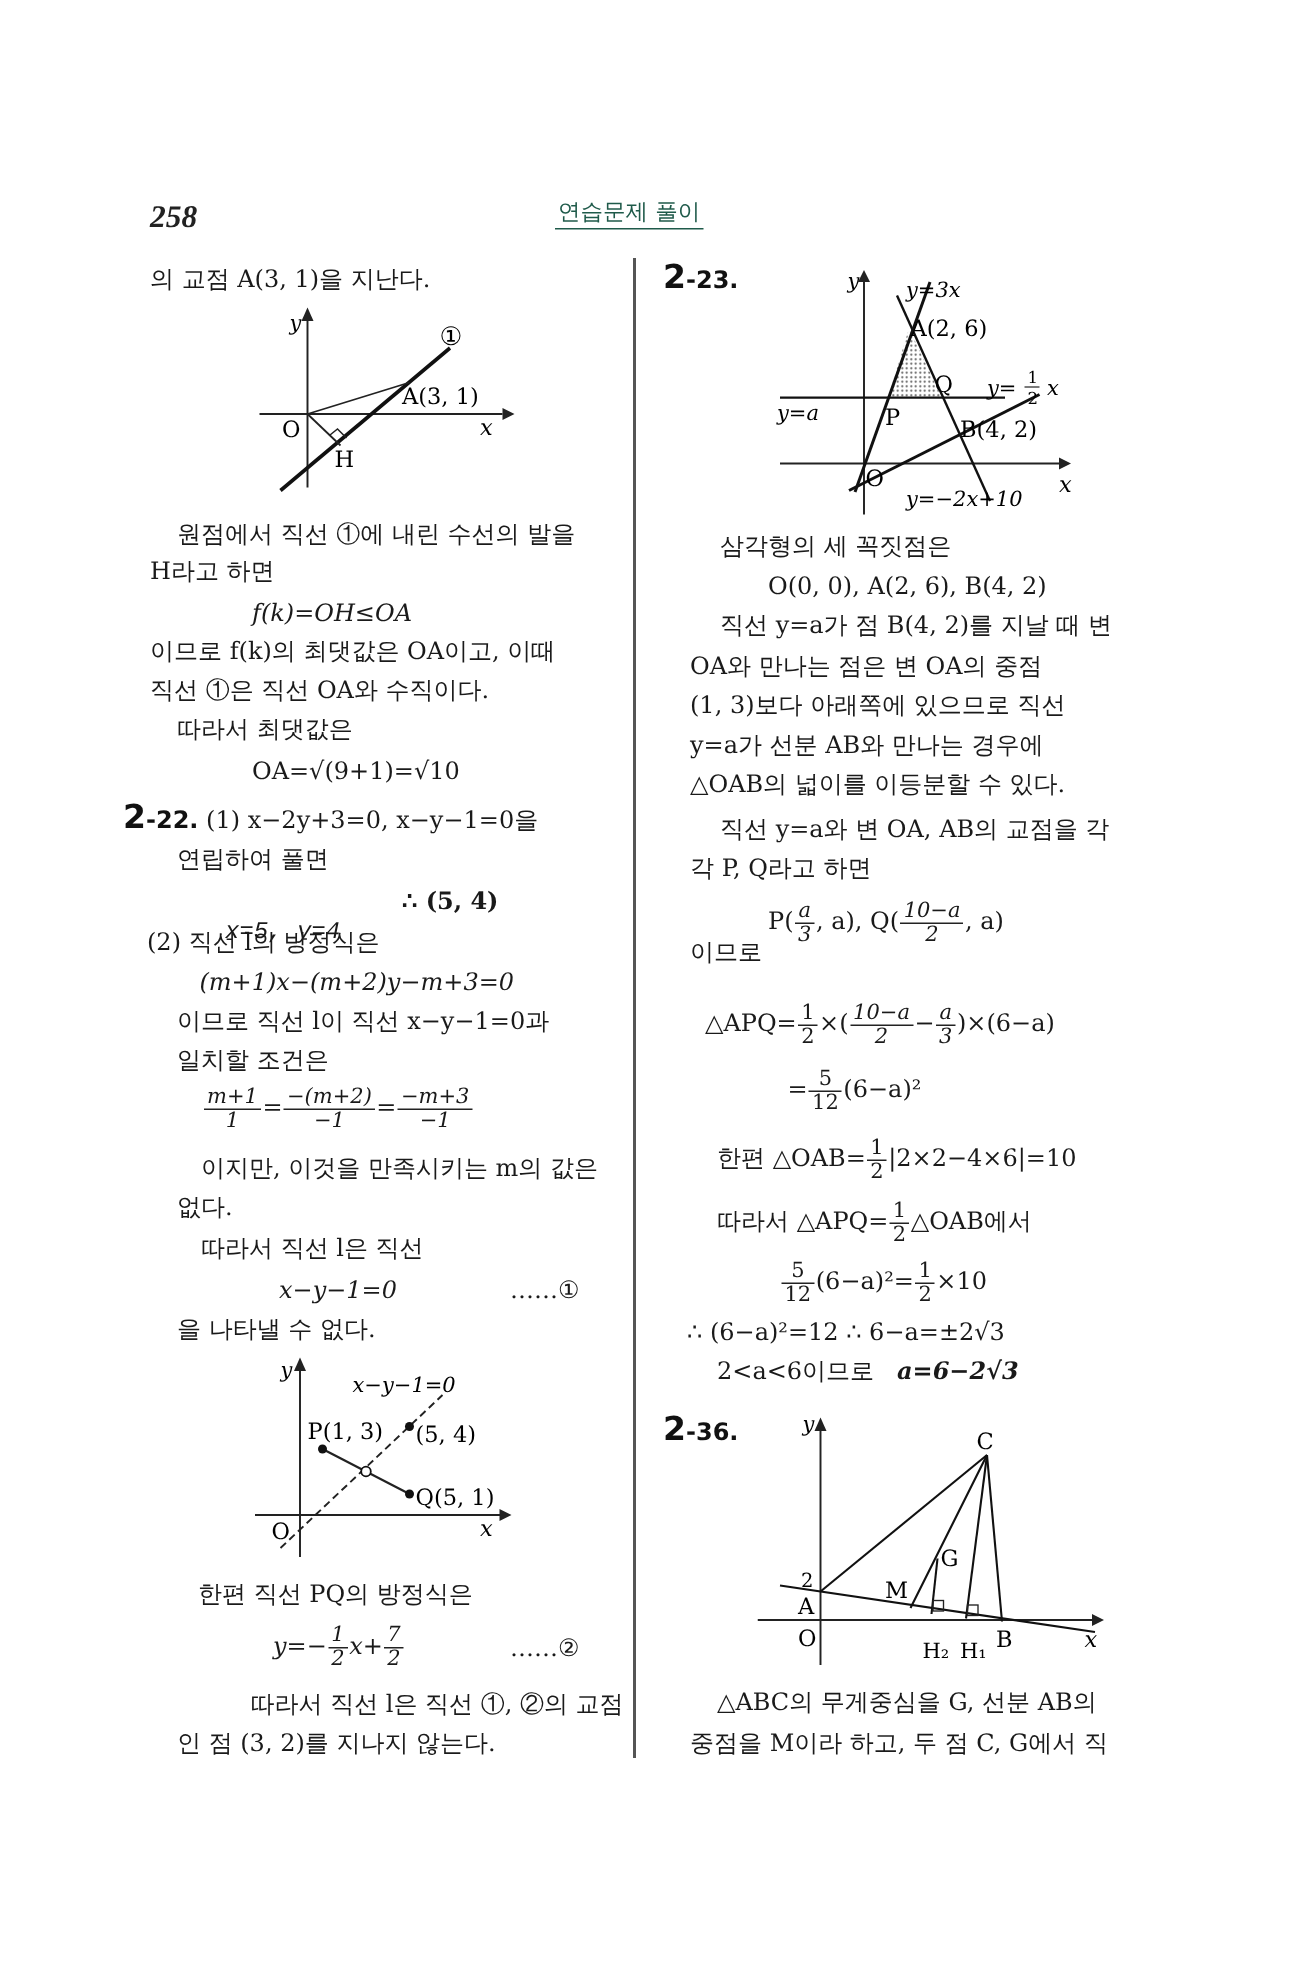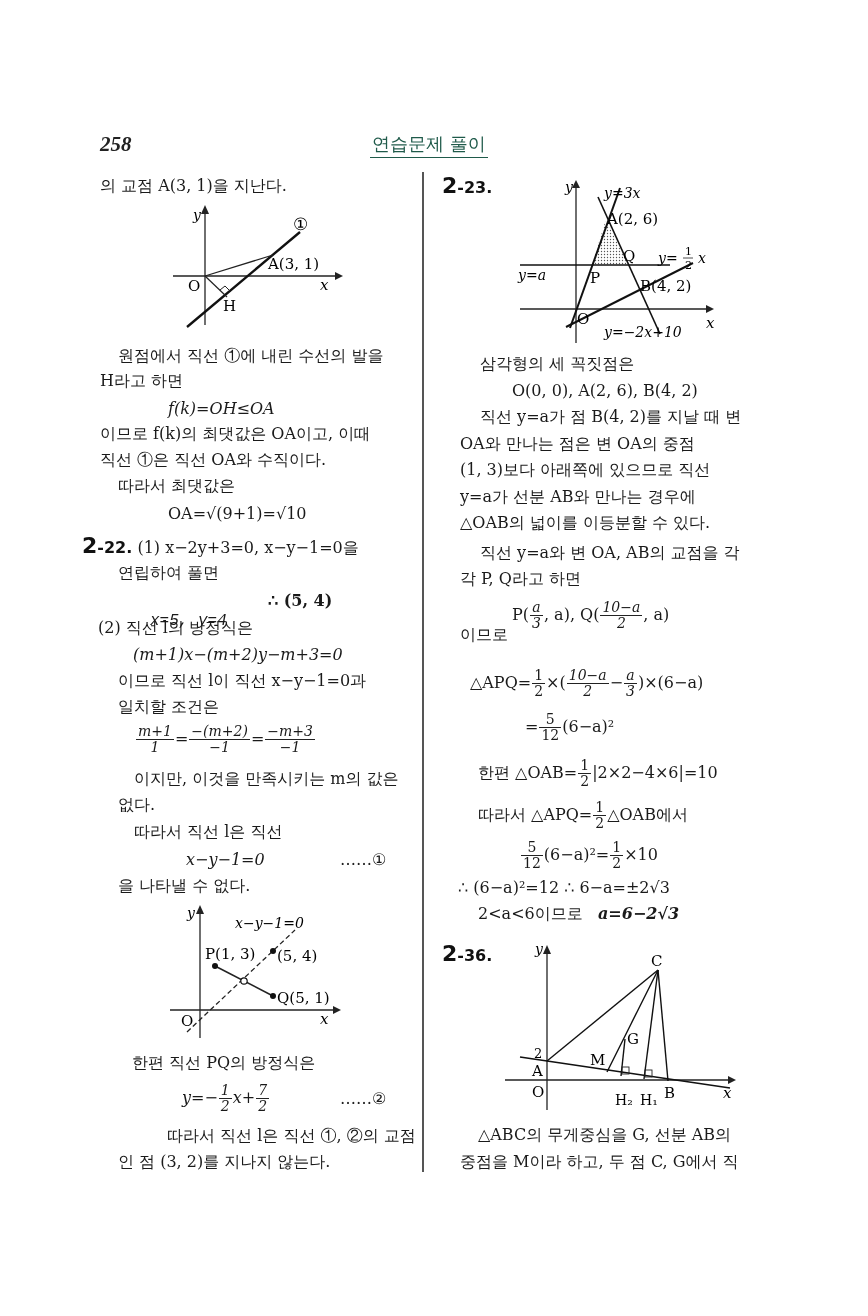--- a/index.html
+++ b/index.html
@@ -1,20 +1,20 @@
 <!DOCTYPE html>
 <html><head>
 <meta charset="utf-8">
 <style>
   html,body{margin:0;padding:0;background:#ffffff;}
   body{width:868px;height:1316px;position:relative;overflow:hidden;
        font-family:"DejaVu Serif","Liberation Serif",serif;color:#1a1a1a;}
   .abs{position:absolute;}
   .pnum{left:100px;top:132px;font-family:"Liberation Serif",serif;font-style:italic;font-weight:bold;font-size:21px;color:#222;}
-  .ptitle{left:370px;top:132px;font-family:"DejaVu Sans",sans-serif;font-size:18px;color:#1f5a4a;border-bottom:1.5px solid #1f5a4a;padding:0 2px 1px 2px;}
+  .ptitle{left:370px;top:132px;font-family:"DejaVu Sans",sans-serif;font-size:15px;color:#1f5a4a;border-bottom:1.5px solid #1f5a4a;padding:0 2px 1px 2px;}
   .divider{left:422px;top:172px;width:2px;height:1000px;background:#555;}
   .line{position:absolute;font-size:16px;line-height:22px;white-space:nowrap;font-family:"DejaVu Serif",serif;}
   .it{font-style:italic;}
   .b{font-weight:bold;}
   .pn{font-family:"DejaVu Sans",sans-serif;font-weight:bold;font-size:16px;color:#111;}
   .pn .big{font-size:22px;}
   .frac{display:inline-block;vertical-align:middle;text-align:center;font-size:14px;line-height:15px;margin:0 1px;}
   .frac .n{display:block;border-bottom:1px solid #222;padding:0 2px;}
   .frac .d{display:block;padding:0 2px;}
   svg text{font-family:"DejaVu Serif",serif;}

